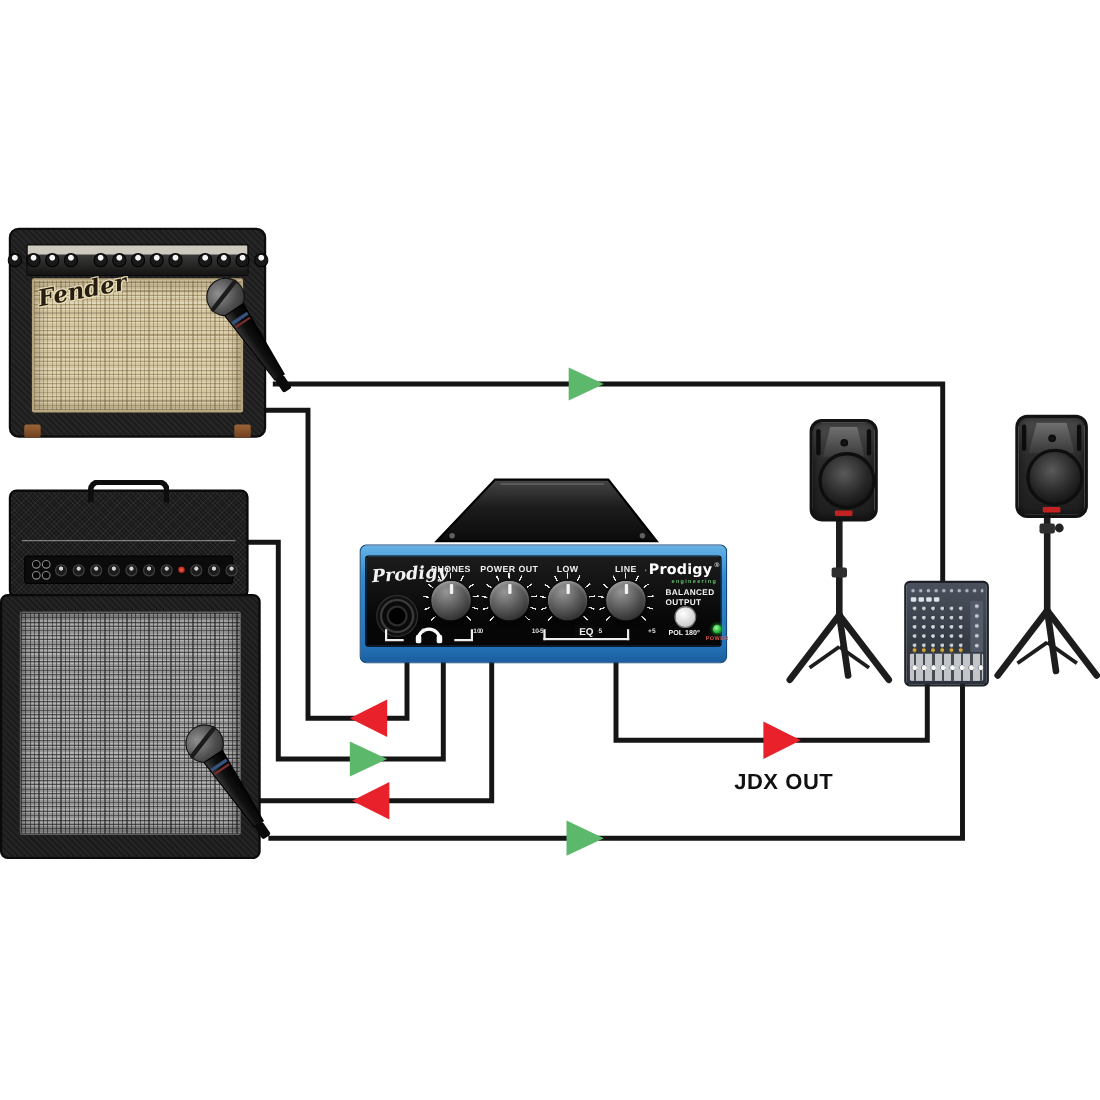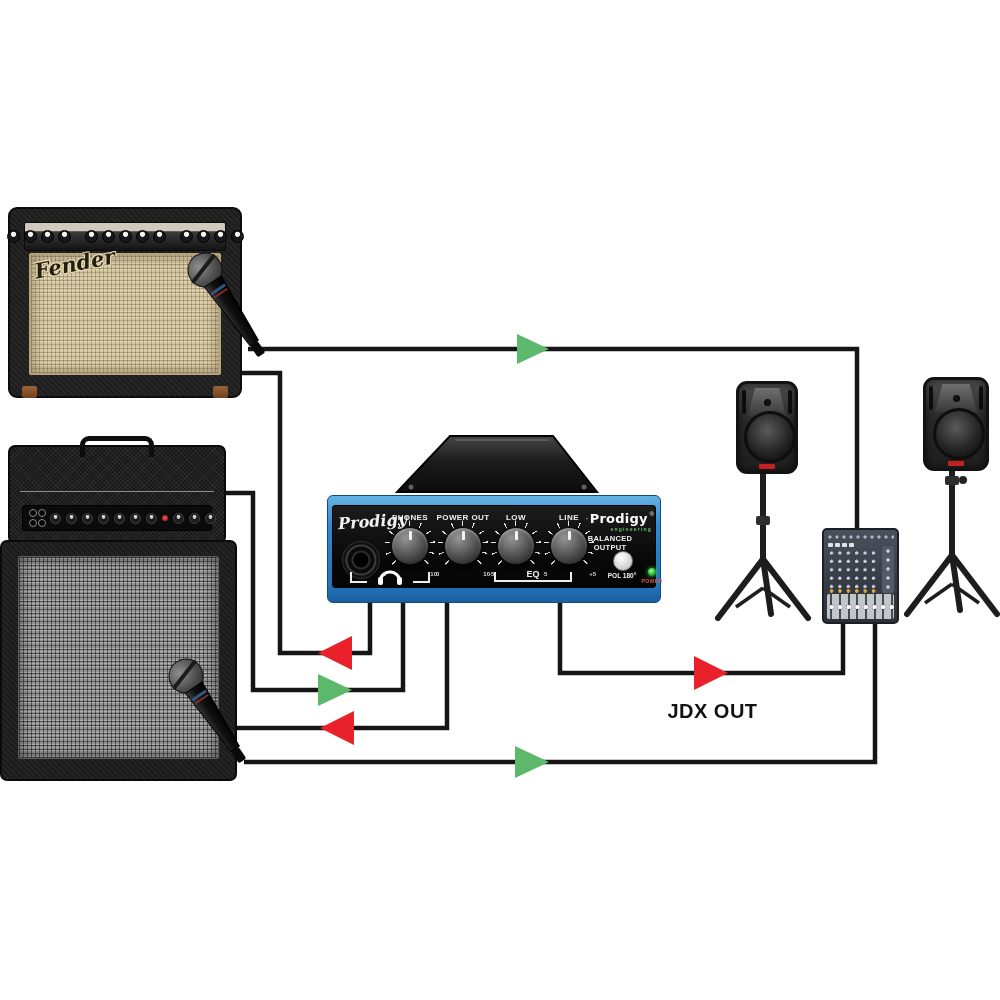--- a/index.html
+++ b/index.html
@@ -119,21 +119,21 @@
     border-left:2px solid #eee;border-right:2px solid #eee;border-bottom:2px solid #eee;}
   .eq-label{position:absolute;left:50%;top:-3px;transform:translateX(-50%);
     background:#0a0a0a;padding:0 4px;font-size:9px;font-weight:bold;color:#f0f0f0;}
   .radial-row{position:absolute;left:253px;top:5px;width:68px;display:flex;
     align-items:center;gap:2px;color:#fff;}
   .radial-name{font-size:13px;font-weight:bold;letter-spacing:.2px;
     font-family:"DejaVu Sans", sans-serif;}
   .radial-reg{font-size:6px;vertical-align:super;position:relative;top:-5px;}
   .radial-sub{position:absolute;left:253px;top:20px;width:66px;text-align:right;
     font-size:5px;letter-spacing:1.2px;color:#63c06a;font-weight:bold;}
-  .pr-balanced{position:absolute;left:244px;top:29px;width:66px;text-align:center;
+  .pr-balanced{position:absolute;left:272px;top:29px;width:66px;text-align:left;
     font-size:7.5px;font-weight:bold;line-height:8.5px;color:#f2f2f2;letter-spacing:.3px;}
   .pr-button{position:absolute;left:280px;top:45px;width:18px;height:18px;border-radius:50%;
     background:radial-gradient(circle at 40% 32%,#ffffff,#cfcfcf 70%,#9a9a9a);
     border:1px solid #777;}
   .pr-pol{position:absolute;left:256px;top:66px;width:66px;text-align:center;
     font-size:6.5px;font-weight:bold;color:#f2f2f2;}
   .pr-led{position:absolute;left:315px;top:62px;width:8px;height:8px;border-radius:50%;
     background:radial-gradient(circle at 40% 35%,#9cff9c,#1fae2f 60%,#0c6b18);
     box-shadow:0 0 4px #35d045;}
   .pr-power{position:absolute;left:300px;top:72px;width:38px;text-align:center;

